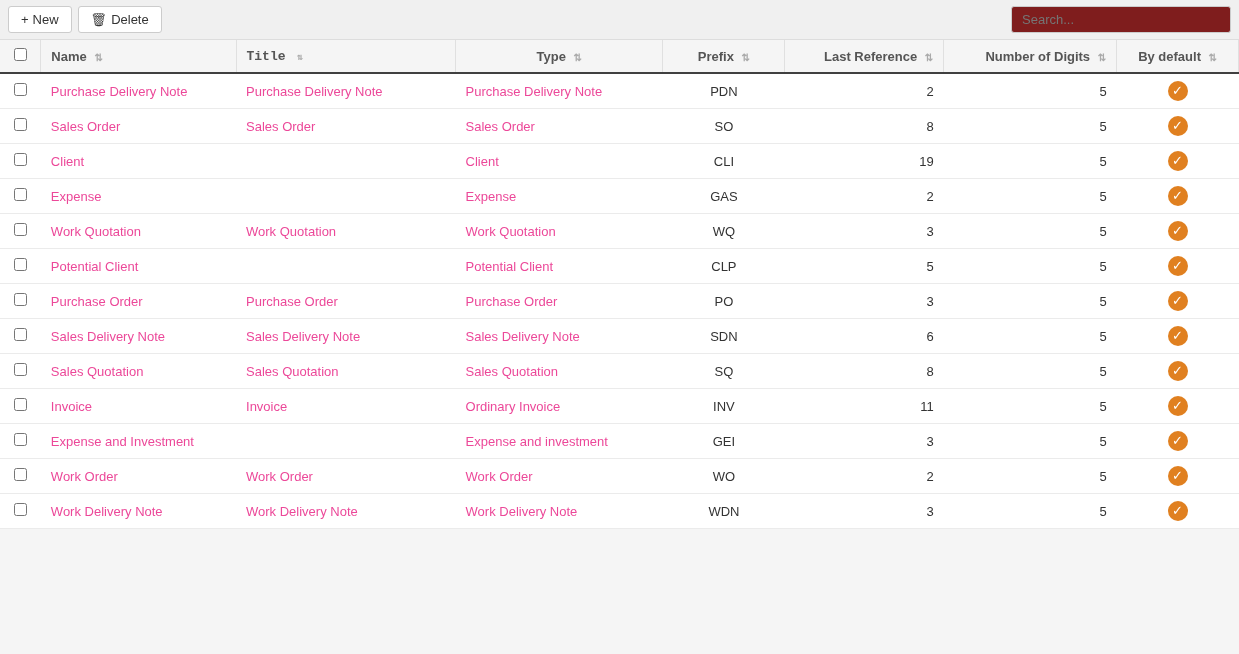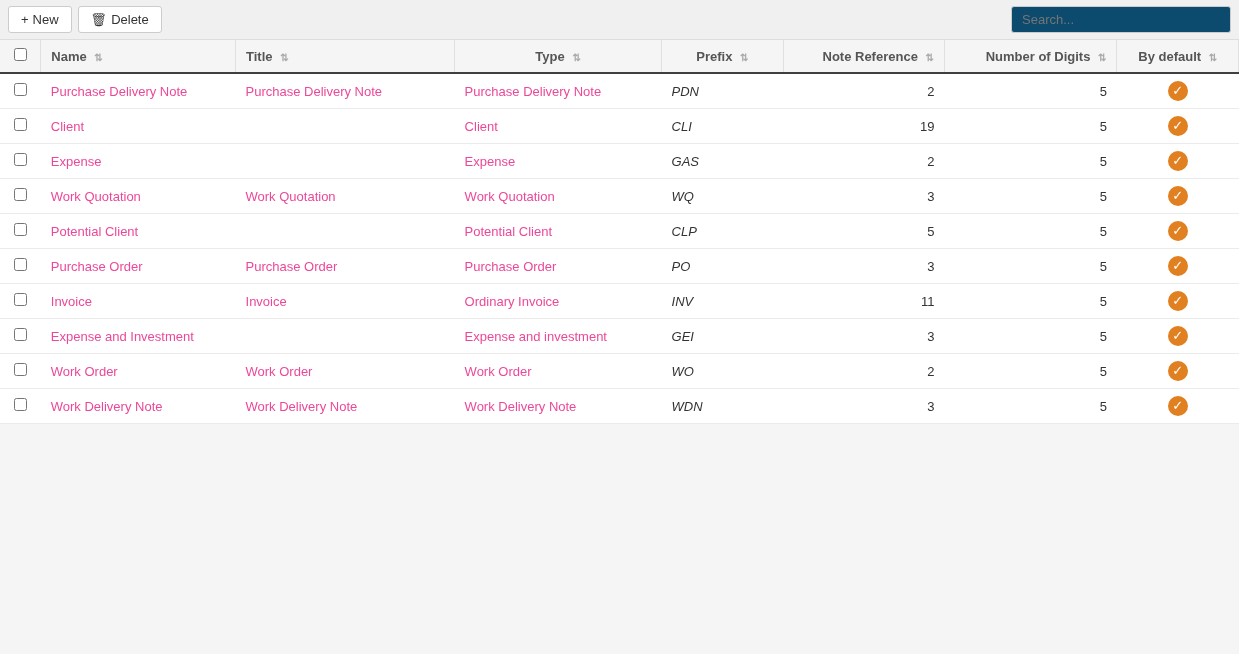--- a/index.html
+++ b/index.html
@@ -27,21 +27,21 @@
       color: #333;
     }
     .btn-new { background: #fff; }
     .toolbar-search {
       margin-left: auto;
       padding: 5px 10px;
       border: 1px solid #ccc;
       border-radius: 3px;
       font-size: 13px;
       width: 220px;
-      background: #0c4a6e;
+      background: #7f1d1d;
       color: #999;
     }
 
     
     .table-container {
       overflow-x: auto;
     }
 
     table {
       width: 100%;
@@ -67,41 +67,41 @@
 
     thead th .sort-arrows {
       display: inline-block;
       margin-left: 4px;
       color: #aaa;
       font-size: 10px;
     }
 
     thead th.checkbox-col { width: 30px; }
     thead th.name-col { width: 160px; text-align: left; }
-    thead th.title-col { width: 180px; text-align: left; }
+    thead th.title-col { width: 180px; text-align: left; font-family: Liberation Mono, monospace; }
     thead th.type-col { width: 170px; text-align: center; }
     thead th.prefix-col { width: 100px; }
     thead th.lastref-col { width: 120px; text-align: right; }
     thead th.digits-col { width: 120px; text-align: right; }
     thead th.default-col { width: 80px; text-align: center; }
 
     tbody tr {
       border-bottom: 1px solid #ebebeb;
     }
 
     tbody td {
       padding: 7px 10px;
       vertical-align: middle;
     }
 
     tbody td.checkbox-col { text-align: center; width: 30px; }
     tbody td.name-col { width: 160px; }
     tbody td.title-col { width: 180px; }
     tbody td.type-col { width: 170px; }
-    tbody td.prefix-col { width: 100px; text-align: left; font-style: italic; }
+    tbody td.prefix-col { width: 100px; text-align: center; }
     tbody td.lastref-col { width: 120px; text-align: right; }
     tbody td.digits-col { width: 120px; text-align: right; }
     tbody td.default-col { width: 80px; text-align: center; }
 
     .link-text { color: #ec4899; text-decoration: none; cursor: pointer; }
 
     .check-icon {
       display: inline-block;
       width: 20px;
       height: 20px;
@@ -149,21 +149,21 @@
         </th>
         <th class="type-col">
           <span>Type</span>
           <span class="sort-arrows">⇅</span>
         </th>
         <th class="prefix-col">
           <span>Prefix</span>
           <span class="sort-arrows">⇅</span>
         </th>
         <th class="lastref-col">
-          <span>Note Reference</span>
+          <span>Last Reference</span>
           <span class="sort-arrows">⇅</span>
         </th>
         <th class="digits-col">
           <span>Number of Digits</span>
           <span class="sort-arrows">⇅</span>
         </th>
         <th class="default-col">
           <span>By default</span>
           <span class="sort-arrows">⇅</span>
         </th>
@@ -175,20 +175,30 @@
           <td class="name-col"><a class="link-text" href="#">Purchase Delivery Note</a></td>
           <td class="title-col"><a class="link-text" href="#">Purchase Delivery Note</a></td>
           <td class="type-col"><a class="link-text" href="#">Purchase Delivery Note</a></td>
           <td class="prefix-col">PDN</td>
           <td class="lastref-col">2</td>
           <td class="digits-col">5</td>
           <td class="default-col"><span class="check-icon">✓</span></td>
         </tr>
         <tr>
           <td class="checkbox-col"><input type="checkbox" style=""></td>
+          <td class="name-col"><a class="link-text" href="#">Sales Order</a></td>
+          <td class="title-col"><a class="link-text" href="#">Sales Order</a></td>
+          <td class="type-col"><a class="link-text" href="#">Sales Order</a></td>
+          <td class="prefix-col">SO</td>
+          <td class="lastref-col">8</td>
+          <td class="digits-col">5</td>
+          <td class="default-col"><span class="check-icon">✓</span></td>
+        </tr>
+        <tr>
+          <td class="checkbox-col"><input type="checkbox" style=""></td>
           <td class="name-col"><a class="link-text" href="#">Client</a></td>
           <td class="title-col"></td>
           <td class="type-col"><a class="link-text" href="#">Client</a></td>
           <td class="prefix-col">CLI</td>
           <td class="lastref-col">19</td>
           <td class="digits-col">5</td>
           <td class="default-col"><span class="check-icon">✓</span></td>
         </tr>
         <tr>
           <td class="checkbox-col"><input type="checkbox" style=""></td>
@@ -225,20 +235,40 @@
           <td class="name-col"><a class="link-text" href="#">Purchase Order</a></td>
           <td class="title-col"><a class="link-text" href="#">Purchase Order</a></td>
           <td class="type-col"><a class="link-text" href="#">Purchase Order</a></td>
           <td class="prefix-col">PO</td>
           <td class="lastref-col">3</td>
           <td class="digits-col">5</td>
           <td class="default-col"><span class="check-icon">✓</span></td>
         </tr>
         <tr>
           <td class="checkbox-col"><input type="checkbox" style=""></td>
+          <td class="name-col"><a class="link-text" href="#">Sales Delivery Note</a></td>
+          <td class="title-col"><a class="link-text" href="#">Sales Delivery Note</a></td>
+          <td class="type-col"><a class="link-text" href="#">Sales Delivery Note</a></td>
+          <td class="prefix-col">SDN</td>
+          <td class="lastref-col">6</td>
+          <td class="digits-col">5</td>
+          <td class="default-col"><span class="check-icon">✓</span></td>
+        </tr>
+        <tr>
+          <td class="checkbox-col"><input type="checkbox" style=""></td>
+          <td class="name-col"><a class="link-text" href="#">Sales Quotation</a></td>
+          <td class="title-col"><a class="link-text" href="#">Sales Quotation</a></td>
+          <td class="type-col"><a class="link-text" href="#">Sales Quotation</a></td>
+          <td class="prefix-col">SQ</td>
+          <td class="lastref-col">8</td>
+          <td class="digits-col">5</td>
+          <td class="default-col"><span class="check-icon">✓</span></td>
+        </tr>
+        <tr>
+          <td class="checkbox-col"><input type="checkbox" style=""></td>
           <td class="name-col"><a class="link-text" href="#">Invoice</a></td>
           <td class="title-col"><a class="link-text" href="#">Invoice</a></td>
           <td class="type-col"><a class="link-text" href="#">Ordinary Invoice</a></td>
           <td class="prefix-col">INV</td>
           <td class="lastref-col">11</td>
           <td class="digits-col">5</td>
           <td class="default-col"><span class="check-icon">✓</span></td>
         </tr>
         <tr>
           <td class="checkbox-col"><input type="checkbox" style=""></td>

